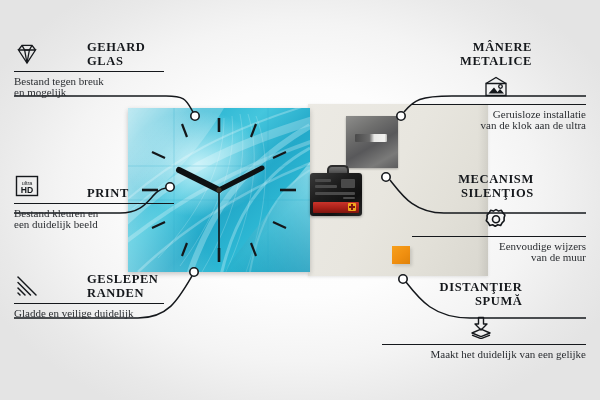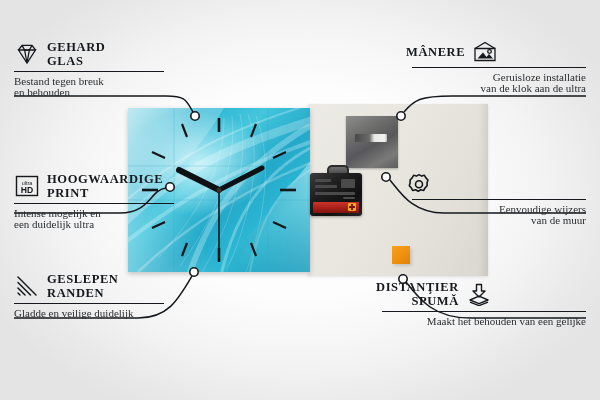--- a/index.html
+++ b/index.html
@@ -14,27 +14,27 @@
       radial-gradient(ellipse 58% 62% at 50% 48%, #ffffff 0%, #fdfdfd 42%, #f4f4f4 68%, #e9e9e9 88%, #e4e4e4 100%);
   }
   
   .connectors{position:absolute;left:0;top:0;width:600px;height:400px;}
   .connectors path{fill:none;stroke:#15181c;stroke-width:1.5;}
   .connectors circle{fill:#ffffff;stroke:#15181c;stroke-width:1.6;}
 
   
   .feat{position:absolute;}
   .feat .head{display:flex;align-items:center;gap:7px;}
-  .feat.right .head{flex-direction:row;}
+  .feat.right .head{flex-direction:column;}
   .feat .title{
     font-family:"Liberation Serif", serif;
     font-size:12.5px;letter-spacing:.6px;line-height:14px;
     color:#15181c;font-weight:700;text-transform:uppercase;
   }
-  .feat.left .title{text-align:left;}
+  .feat.left .title{text-align:left;margin-left:40px;}
   .feat.right .title{text-align:right;}
   .feat .rule{height:1.4px;background:#15181c;margin:3px 0 3.5px 0;}
   .feat .desc{
     font-family:"Liberation Serif", serif;
     font-size:11px;line-height:11.5px;color:#2a2d31;
   }
   .feat.right .desc{text-align:right;}
   .ico{width:26px;height:24px;flex:0 0 26px;display:block;}
   .ico svg{display:block;width:26px;height:24px;}
 
@@ -233,40 +233,40 @@
               <path d="M10.6,8 L15.4,8"></path>
         </g>
           </svg>
       </span>
       <span class="title">
         <span>GEHARD</span><br><span>GLAS</span>
       </span>
     </div>
     <div class="rule" style="width:150px;"></div>
     <div class="desc">
-      <span>Bestand tegen breuk</span><br><span>en behouden</span>
+      <span>Bestand tegen breuk</span><br><span>en mogelijk</span>
     </div>
   </div>
 
   <div class="feat left" style="left:14px;top:172px;width:190px;">
     <div class="head">
       <span class="ico">
         <svg viewBox="0 0 26 24">
           <rect x="2.5" y="2.5" width="21" height="19" fill="none" stroke="#15181c" stroke-width="1.4"></rect>
           <text x="13" y="11" font-family="Liberation Sans, sans-serif" font-size="5.4" text-anchor="middle" fill="#15181c">ultra</text>
           <text x="13" y="19" font-family="Liberation Sans, sans-serif" font-size="8.6" font-weight="bold" text-anchor="middle" fill="#15181c">HD</text>
         </svg>
       </span>
       <span class="title">
-        <span>HOOGWAARDIGE</span><br><span>PRINT</span>
+        <br><span>PRINT</span>
       </span>
     </div>
     <div class="rule" style="width:160px;"></div>
     <div class="desc">
-      <span>Intense mogelijk en</span><br><span>een duidelijk ultra</span>
+      <span>Bestand kleuren en</span><br><span>een duidelijk beeld</span>
     </div>
   </div>
 
   <div class="feat left" style="left:14px;top:272px;width:180px;">
     <div class="head">
       <span class="ico">
         <svg viewBox="0 0 26 24">
             <g stroke="#15181c" stroke-width="1.5" stroke-linecap="round">
           <line x1="4" y1="3" x2="22" y2="21"></line>
               <line x1="4" y1="8.5" x2="16.5" y2="21"></line>
@@ -281,41 +281,44 @@
     </div>
     <div class="rule" style="width:150px;"></div>
     <div class="desc">
       <span>Gladde en veilige duidelijk</span>
     </div>
   </div>
 
   <div class="feat right" style="left:406px;top:40px;width:180px;">
     <div class="head">
       <span class="title">
-        <span>MÂNERE</span><br>
+        <span>MÂNERE</span><br><span>METALICE</span>
       </span>
       <span class="ico">
         <svg viewBox="0 0 26 24">
             <g fill="none" stroke="#15181c" stroke-width="1.3">
           <path d="M3,8.5 L23,8.5 L23,20.5 L3,20.5 Z"></path>
           <path d="M3,8.5 L13,2.5 L23,8.5"></path>
           <path d="M5.5,18.5 L11,12.5 L14.5,17 L17,14 L21,18.5 Z" fill="#15181c" stroke="none"></path>
           <circle cx="17.5" cy="11.5" r="1.8"></circle>
         </g>
           </svg>
       </span>
     </div>
     <div class="rule" style="width:174px;margin-left:6px;"></div>
     <div class="desc">
       <span>Geruisloze installatie</span><br><span>van de klok aan de ultra</span>
     </div>
   </div>
 
   <div class="feat right" style="left:406px;top:172px;width:180px;">
     <div class="head">
+      <span class="title">
+        <span>MECANISM</span><br><span>SILENŢIOS</span>
+      </span>
       <span class="ico">
         <svg viewBox="0 0 26 24">
             <g fill="none" stroke="#15181c" stroke-width="1.6" stroke-linejoin="round">
           <path d="M13,2.6 l2.6,1.5 2.8,-0.8 1.5,2.6 2.0,2.1 -0.8,2.8 0,3.0 -2.0,2.1 -1.5,2.6 -2.8,-0.8 -2.6,1.5 -2.6,-1.5 -2.8,0.8 -1.5,-2.6 -2.0,-2.1 0.8,-2.8 0,-3.0 2.0,-2.1 1.5,-2.6 2.8,0.8 Z"></path>
           <circle cx="13" cy="12.2" r="3.5"></circle>
         </g>
           </svg>
       </span>
     </div>
     <div class="rule" style="width:174px;margin-left:6px;"></div>
@@ -334,17 +337,17 @@
             <g fill="none" stroke="#15181c" stroke-width="1.4" stroke-linejoin="round">
           <path d="M10.5,2.5 L15.5,2.5 L15.5,9 L19,9 L13,15 L7,9 L10.5,9 Z"></path>
           <path d="M13,14.2 L22,18 L13,21.6 L4,18 Z"></path>
           <path d="M4,20.2 L13,23.6 L22,20.2"></path>
         </g>
           </svg>
       </span>
     </div>
     <div class="rule" style="width:204px;margin-left:6px;"></div>
     <div class="desc">
-      <span>Maakt het behouden van een gelijke</span><br>
+      <span>Maakt het duidelijk van een gelijke</span><br>
     </div>
   </div>
 
 </div>
 
 </body></html>

